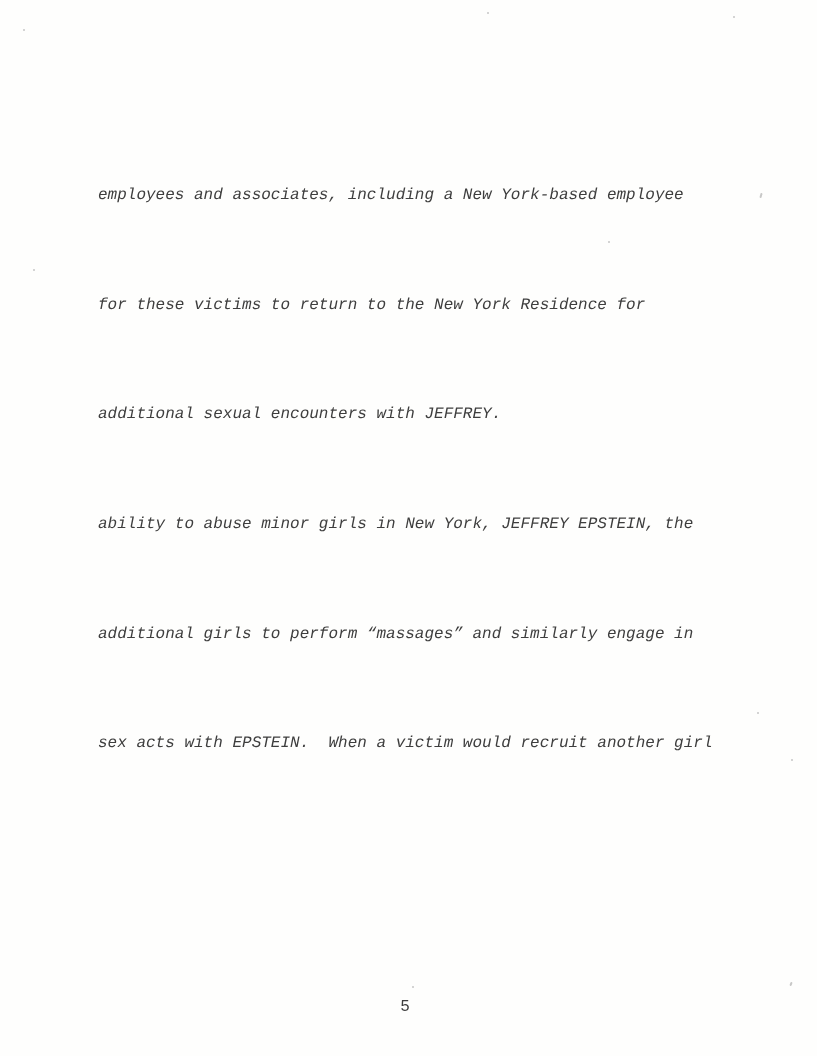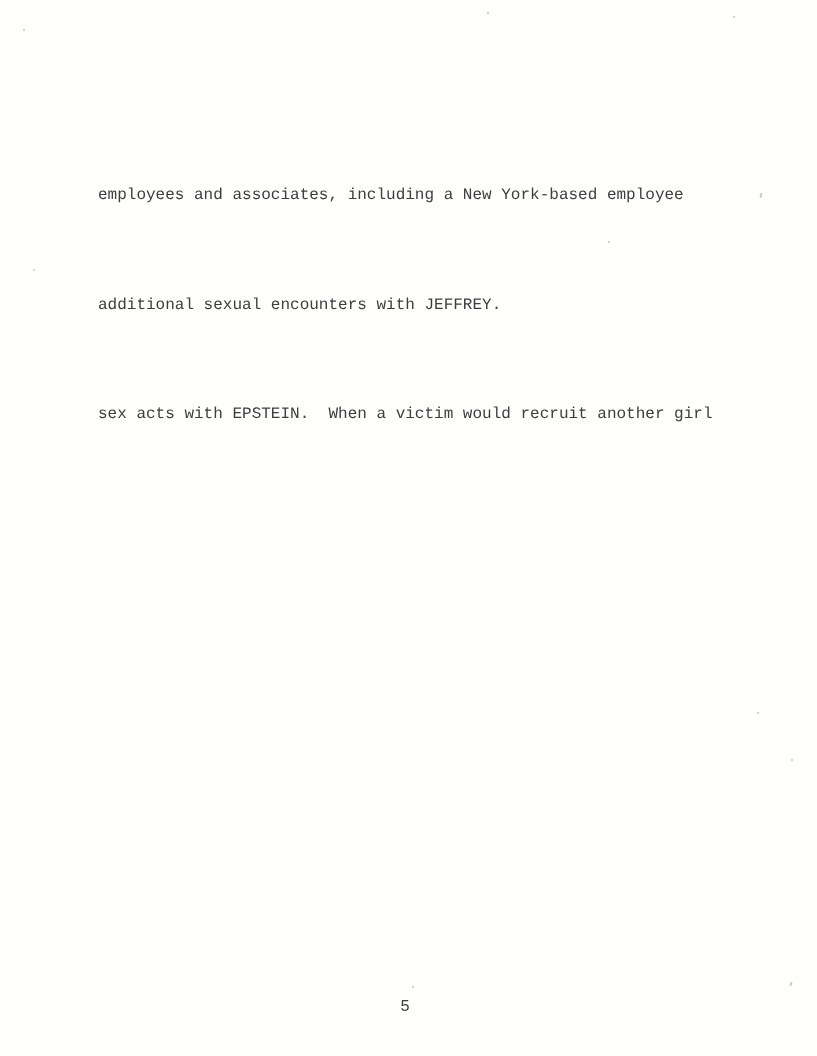--- a/index.html
+++ b/index.html
@@ -24,20 +24,21 @@
     width: 660px;
     font-size: 16px;
     line-height: 36.55px;
     letter-spacing: 0px;
     white-space: pre;
     text-rendering: geometricPrecision;
   }
   .line {
     height: 36.55px;
     white-space: pre;
+    font-style: italic;
   }
   .page-number {
     position: absolute;
     left: 98px;
     top: 998px;
     width: 614px;
     text-align: center;
     font-size: 16px;
     white-space: pre;
   }
@@ -58,21 +59,24 @@
   .s9 { left: 412px; top: 986px;  width: 2px; height: 2px; }
   .s10 { left: 790px; top: 982px; width: 2px; height: 4px; border-radius: 1px; transform: rotate(20deg); }
 </style>
 </head>
 <body>
 
 <div class="page">
 
   <div class="text-block">
     <div class="line">employees and associates, including a New York-based employee</div>
+    <div class="line">for these victims to return to the New York Residence for</div>
     <div class="line">additional sexual encounters with JEFFREY.</div>
+    <div class="line">ability to abuse minor girls in New York, JEFFREY EPSTEIN, the</div>
+    <div class="line">additional girls to perform “massages” and similarly engage in</div>
     <div class="line">sex acts with EPSTEIN.  When a victim would recruit another girl</div>
     
     
     
     
     
     
     
     
     

